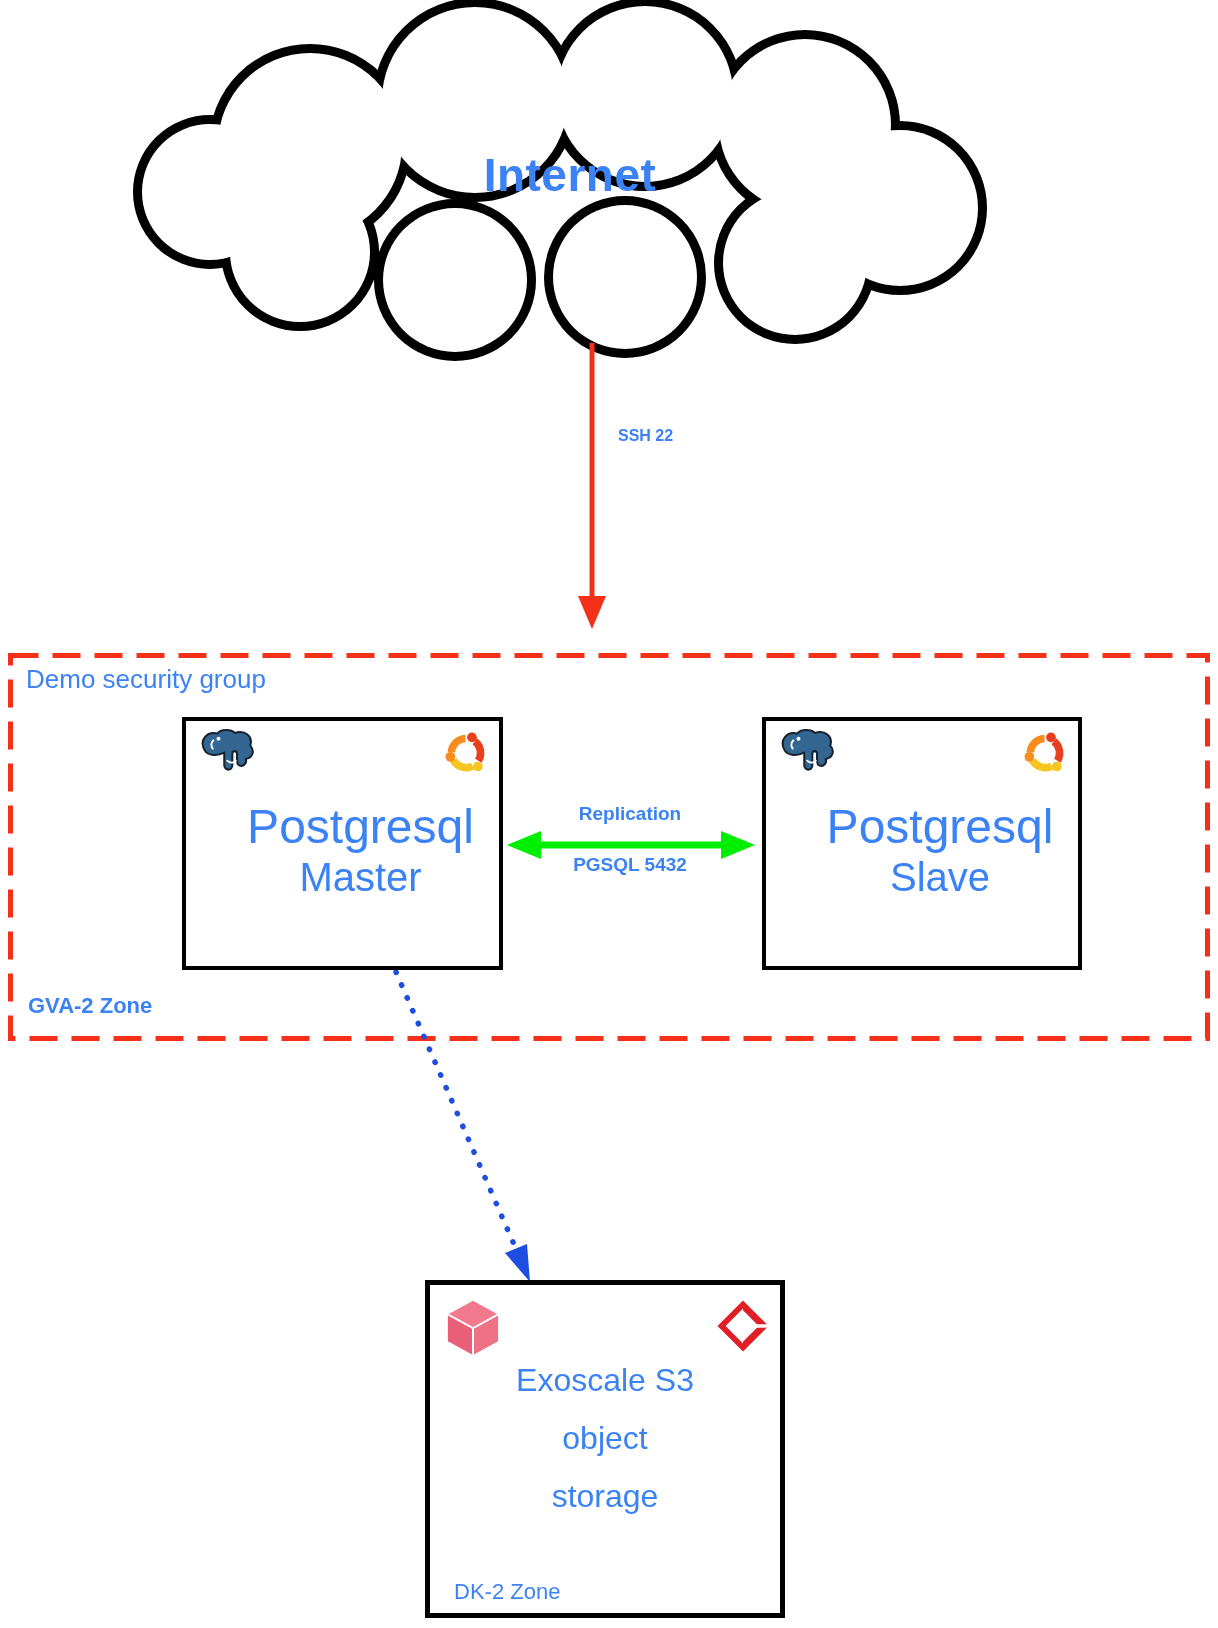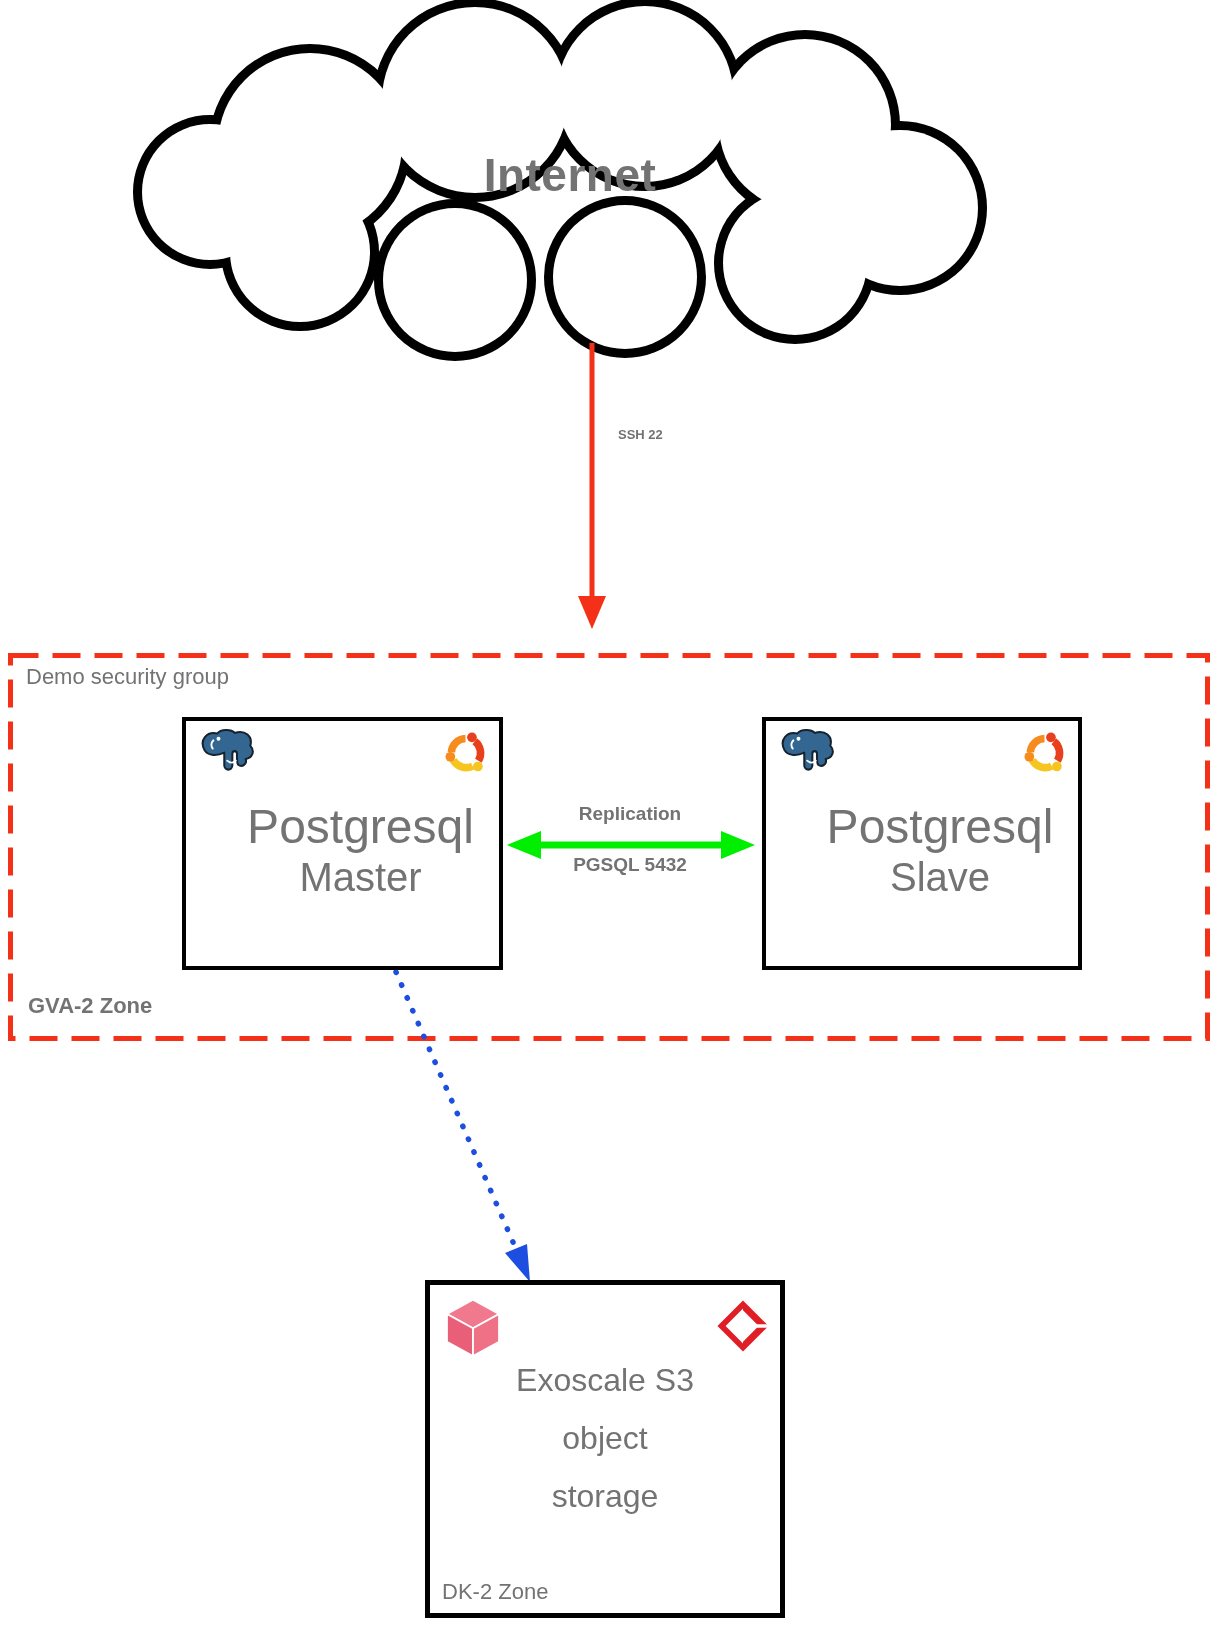--- a/index.html
+++ b/index.html
@@ -1,42 +1,42 @@
 <!DOCTYPE html>
 <html><head>
 <meta charset="utf-8">
 <style>
   html,body{margin:0;padding:0;background:#ffffff;}
   #canvas{
     position:relative;width:1218px;height:1628px;background:#ffffff;overflow:hidden;
-    font-family:"Liberation Sans","DejaVu Sans",sans-serif;color:#737373;
+    font-family:"Liberation Sans","DejaVu Sans",sans-serif;color:#3b82f6;
   }
   #connector-layer{position:absolute;left:0;top:0;z-index:1;}
   .label{position:absolute;z-index:3;white-space:nowrap;}
   .cloud-label{left:370px;top:148px;width:400px;text-align:center;font-size:46px;font-weight:700;letter-spacing:0.5px;}
-  .ssh-label{left:618px;top:427px;font-size:13px;font-weight:700;}
+  .ssh-label{left:618px;top:427px;font-size:16px;font-weight:700;}
   .replication-label{left:530px;top:803px;width:200px;text-align:center;font-size:19px;font-weight:700;}
   .pgsql-label{left:530px;top:854px;width:200px;text-align:center;font-size:19px;font-weight:700;}
   .wal-label{left:182px;top:1141px;width:320px;text-align:center;font-size:20px;font-weight:700;white-space:normal;line-height:27px;}
-  .sg-label{left:26px;top:664px;font-size:22px;font-weight:400;}
+  .sg-label{left:26px;top:664px;font-size:26px;font-weight:400;}
   .gva-label{left:28px;top:993px;font-size:22px;font-weight:700;}
 
   .node{position:absolute;background:#ffffff;border:4px solid #000;box-sizing:border-box;z-index:2;}
   .node-master{left:182px;top:717px;width:321px;height:253px;}
   .node-slave{left:762px;top:717px;width:320px;height:253px;}
   .node-storage{left:425px;top:1280px;width:360px;height:338px;border-width:5px;}
   .node .corner-icon{position:absolute;}
   .icon-tl{left:8px;top:5px;}
   .icon-tr{right:6px;top:4px;}
   .node-titles{position:absolute;left:0;right:0;top:80px;text-align:center;padding-left:36px;}
   .node-title{font-size:48px;line-height:52px;font-weight:400;}
   .node-subtitle{font-size:40px;line-height:48px;font-weight:400;}
   .storage-titles{position:absolute;left:0;right:0;top:66px;text-align:center;}
   .storage-line{font-size:32px;line-height:58px;font-weight:400;}
-  .zone-label{position:absolute;left:12px;bottom:8px;font-size:22px;font-weight:400;}
+  .zone-label{position:absolute;left:24px;bottom:8px;font-size:22px;font-weight:400;}
 </style>
 </head>
 <body>
 
 <div id="canvas">
 
   <svg id="connector-layer" width="1218" height="1628" viewBox="0 0 1218 1628">
 
     <g>
       <g stroke="#000000" stroke-width="18" fill="#ffffff">

